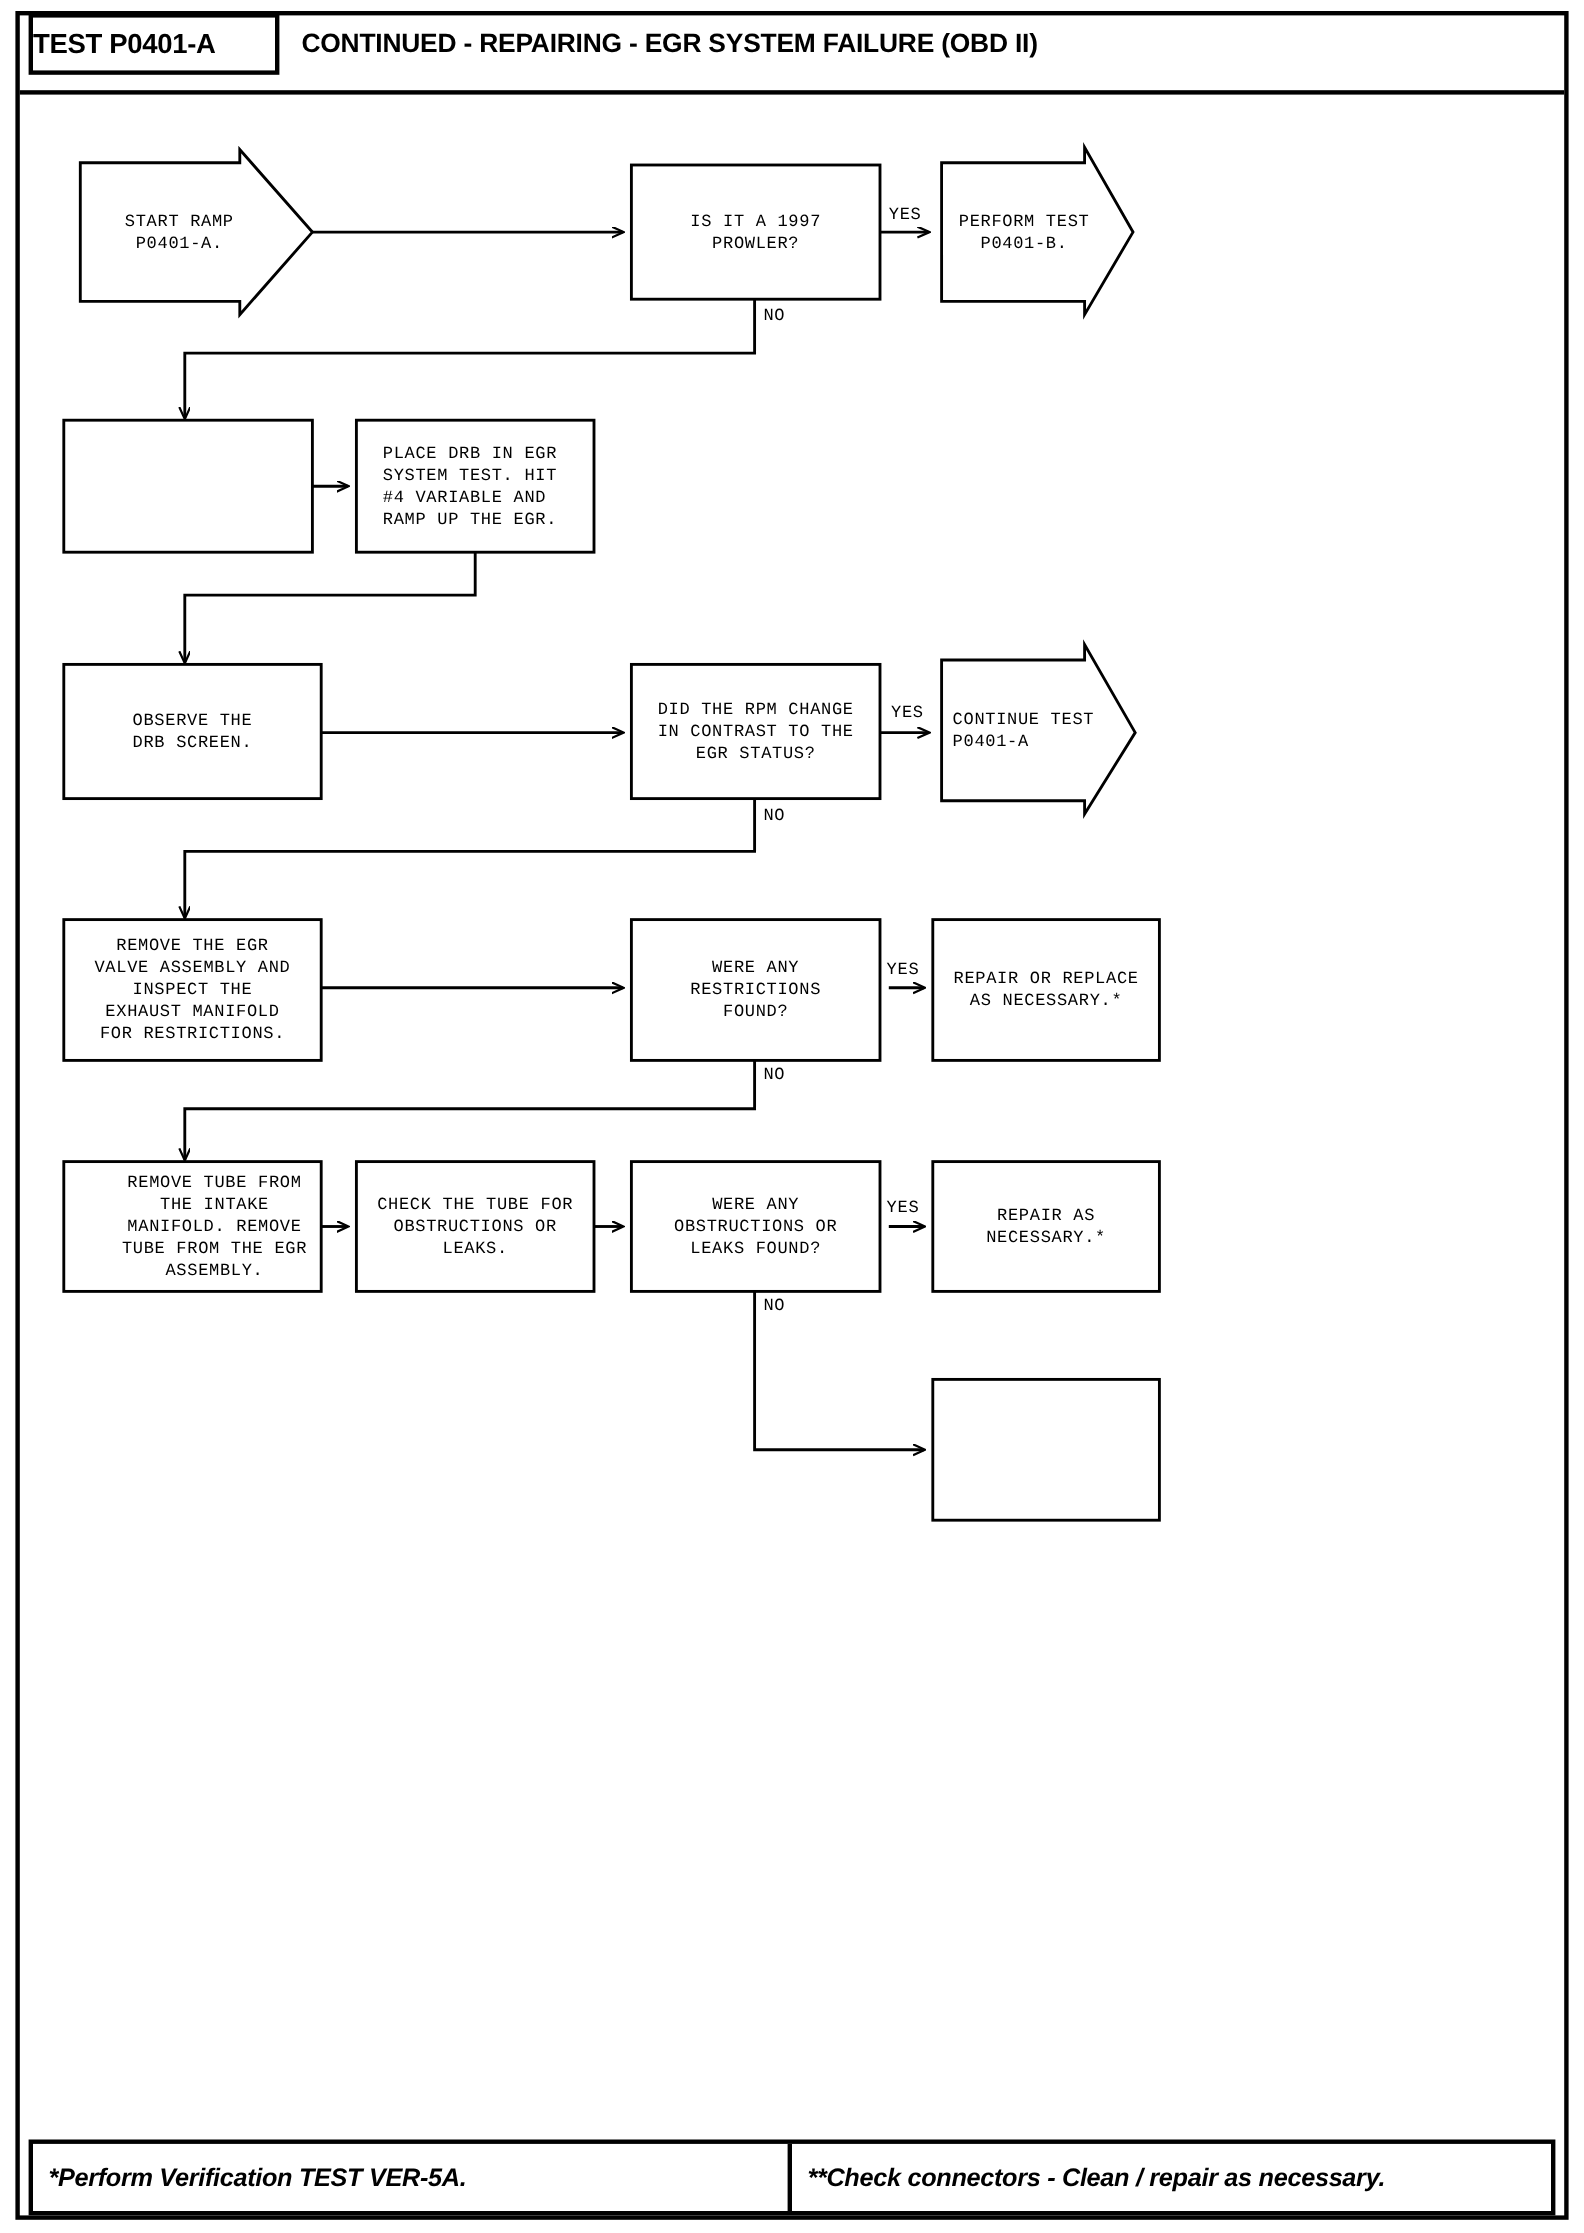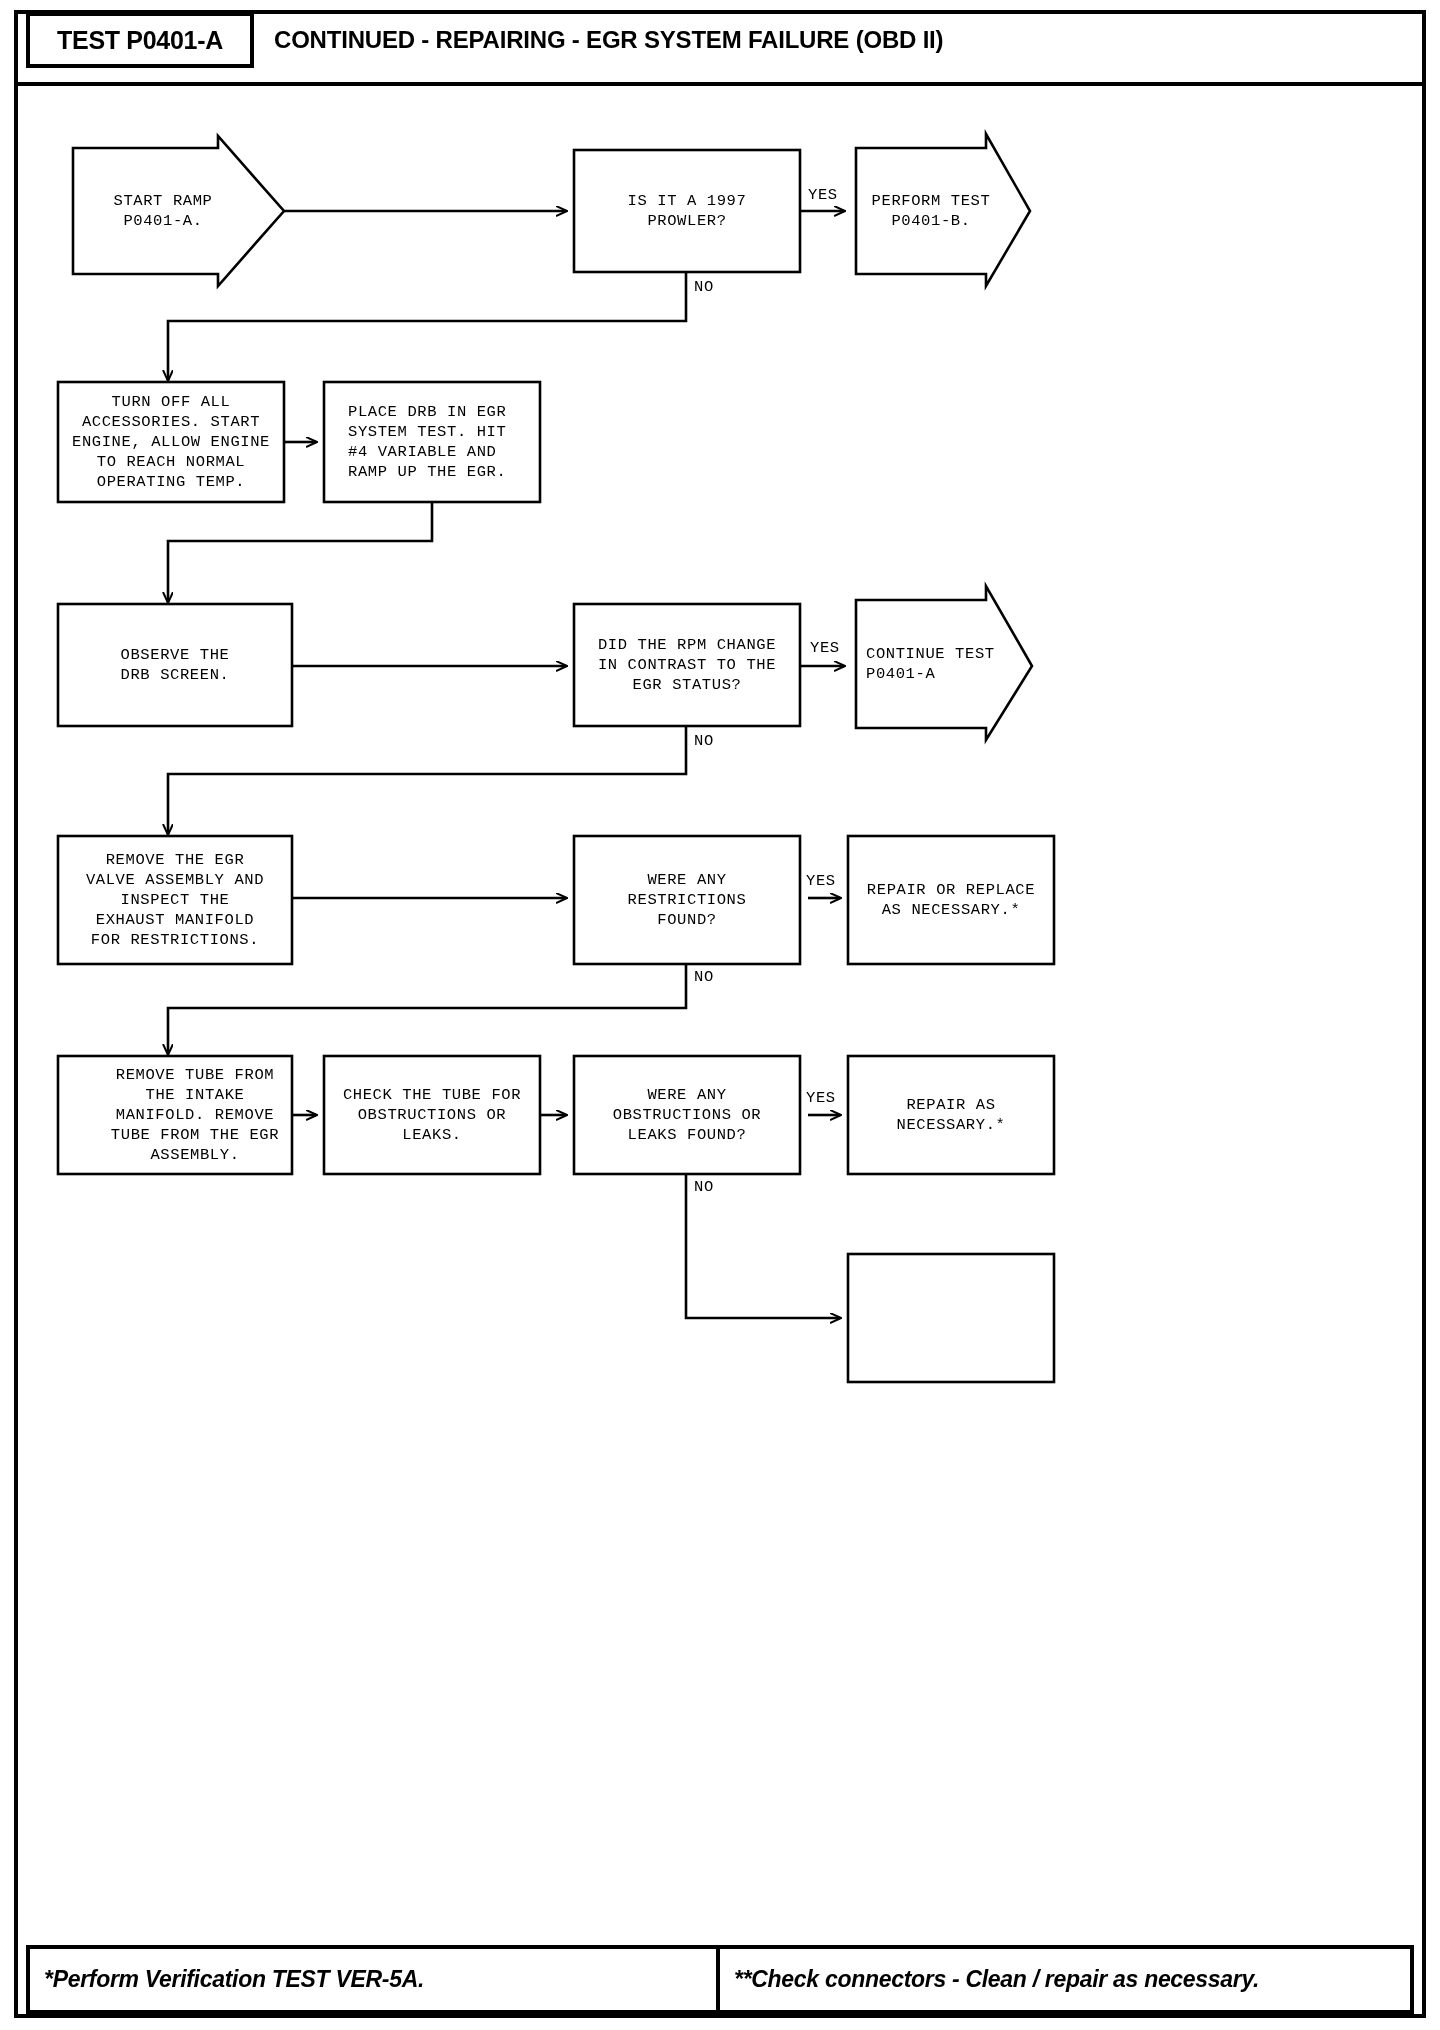--- a/index.html
+++ b/index.html
@@ -29,21 +29,21 @@
     position: absolute;
     left: 0; top: 0;
     width: 100%; height: 72px;
     border-bottom: 4px solid #000;
   }
   #test-id-box {
     position: absolute;
     left: 8px; top: -2px;
     width: 228px; height: 56px;
     border: 4px solid #000;
-    display: flex; align-items: center; justify-content: center;
+    display: flex; align-items: center; justify-content: flex-start;
   }
   #test-id-box .txt {
     font-size: 25px;
     font-weight: bold;
     letter-spacing: -0.3px;
     white-space: nowrap;
   }
   #header-title {
     position: absolute;
     left: 256px; top: 12px;
@@ -178,25 +178,20 @@
       </g>
     </svg>
 
     <div class="node-text" style="left:55px;  top:62px;  width:180px; height:126px;">START RAMP
 P0401-A.</div>
     <div class="node-text" style="left:556px; top:64px;  width:226px; height:122px;border-radius:13px;">IS IT A 1997
 PROWLER?</div>
     <div class="node-text" style="left:838px; top:62px;  width:150px; height:126px;">PERFORM TEST
 P0401-B.</div>
 
-    <div class="node-text" style="left:40px;  top:296px; width:226px; height:120px;">TURN OFF ALL
-ACCESSORIES. START
-ENGINE, ALLOW ENGINE
-TO REACH NORMAL
-OPERATING TEMP.</div>
     <div class="node-text" style="left:316px; top:296px; width:206px; height:120px; text-align:left; justify-content:flex-start; padding-left:14px;">PLACE DRB IN EGR
 SYSTEM TEST. HIT
 #4 VARIABLE AND
 RAMP UP THE EGR.</div>
 
     <div class="node-text" style="left:40px;  top:518px; width:234px; height:122px;">OBSERVE THE
 DRB SCREEN.</div>
     <div class="node-text" style="left:556px; top:518px; width:226px; height:122px;">DID THE RPM CHANGE
 IN CONTRAST TO THE
 EGR STATUS?</div>

